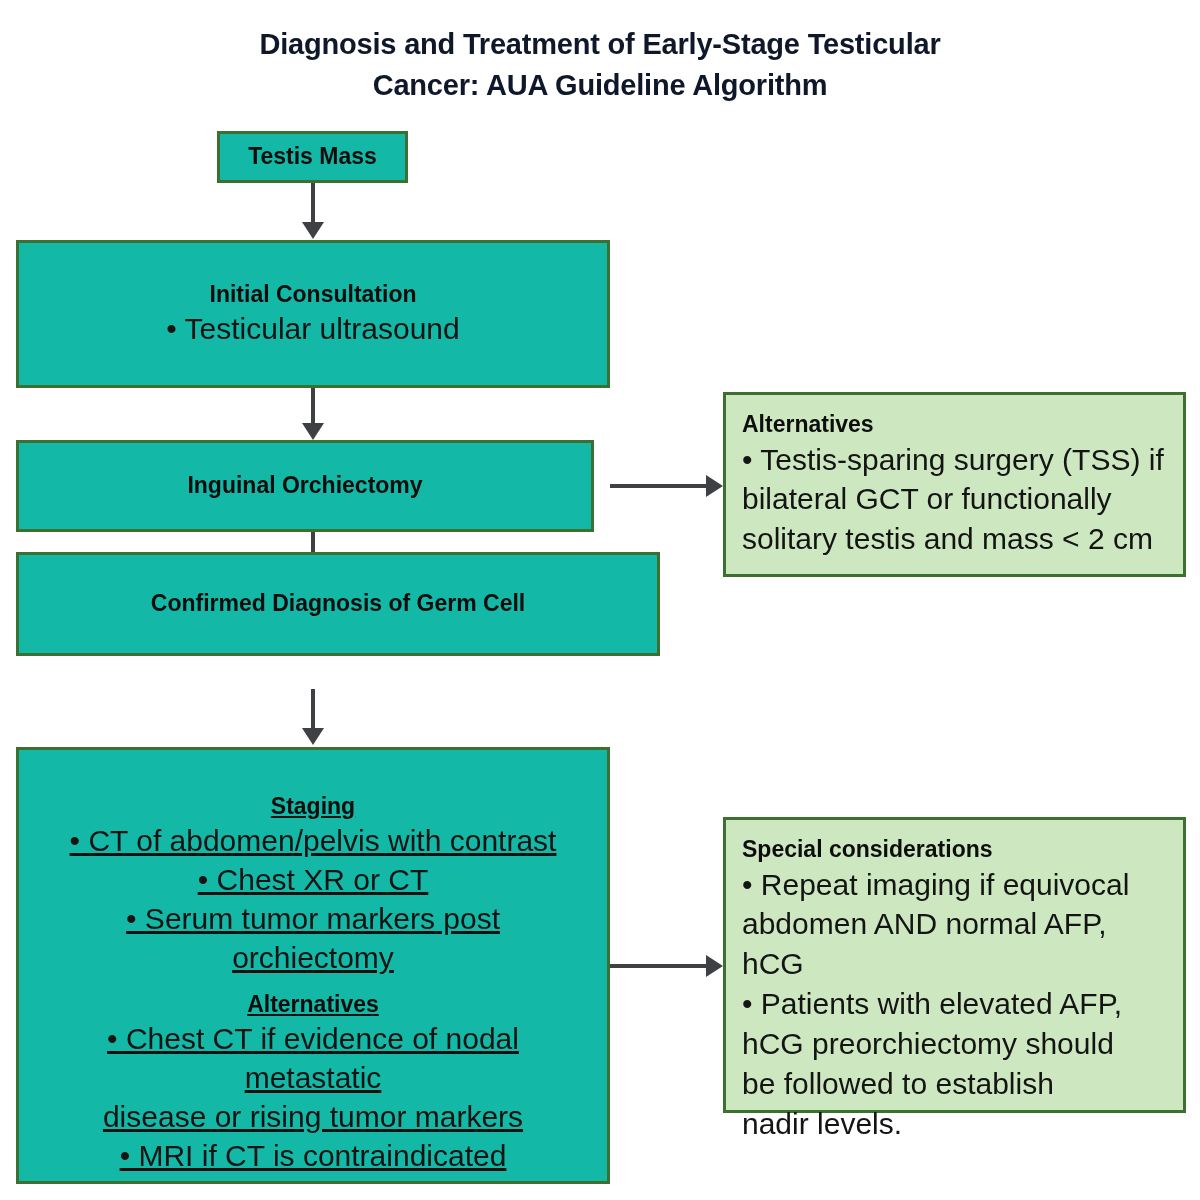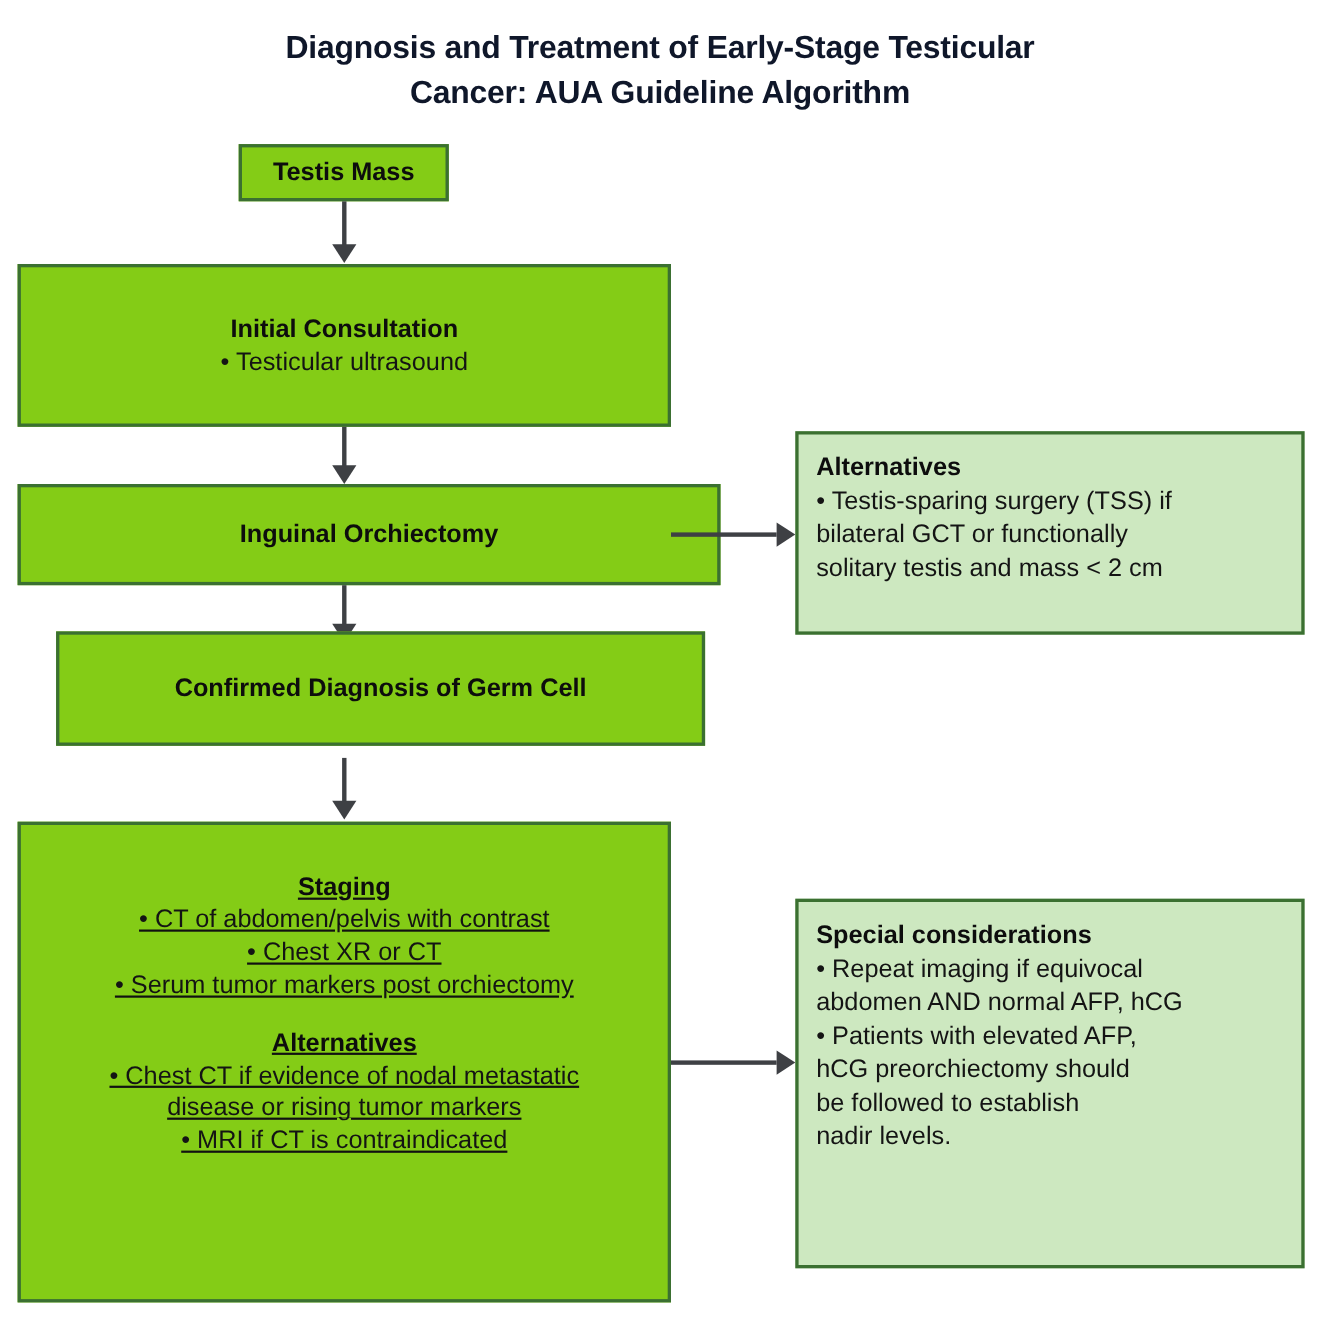--- a/index.html
+++ b/index.html
@@ -36,42 +36,42 @@
     letter-spacing: -0.2px;
     color: #0f172a;
     white-space: pre-line;
   }
 
   
   .node {
     position: absolute;
     box-sizing: border-box;
     border: 3px solid #3b7031;
-    background: #84cc16;
+    background: #14b8a6;
     display: flex;
     flex-direction: column;
     justify-content: center;
     padding: 6px 26px;
   }
   .node.side {
     background: #cde8c0;
     align-items: flex-start;
     justify-content: flex-start;
     padding: 14px 16px;
   }
 
   .n-head {
     font-size: 23px;
     font-weight: bold;
     line-height: 1.28;
     text-align: center;
     color: #0d0d0d;
   }
   .n-line {
-    font-size: 23px;
+    font-size: 30px;
     line-height: 1.30;
     text-align: center;
     color: #141414;
   }
   .node.side .n-head,
   .node.side .n-line {
     text-align: left;
     line-height: 1.33;
   }
   .n-gap { height: 22px; }
@@ -118,38 +118,38 @@
   <div class="arrow-down" style="left:302px; top:222px;"></div>
 
   <div class="node" style="left:16px; top:240px; width:594px; height:148px;align-items:center;">
     <div class="n-head">Initial Consultation</div>
     <div class="n-line">• Testicular ultrasound</div>
   </div>
 
   <div class="vline" style="left:311px; top:388px; height:38px;"></div>
   <div class="arrow-down" style="left:302px; top:423px;"></div>
 
-  <div class="node" style="left:16px; top:440px; width:639px; height:92px;">
+  <div class="node" style="left:16px; top:440px; width:578px; height:92px;">
     <div class="n-head">Inguinal Orchiectomy</div>
   </div>
 
   <div class="hline" style="left:610px; top:484px; width:96px;"></div>
   <div class="arrow-right" style="left:706px; top:475px;"></div>
 
   <div class="node side" style="left:723px; top:392px; width:463px; height:185px;">
     <div class="n-head">Alternatives</div>
     <div class="n-line">• Testis-sparing surgery (TSS) if</div>
     <div class="n-line">bilateral GCT or functionally</div>
     <div class="n-line">solitary testis and mass &lt; 2 cm</div>
   </div>
 
   <div class="vline" style="left:311px; top:532px; height:38px;"></div>
   <div class="arrow-down" style="left:302px; top:567px;"></div>
 
-  <div class="node" style="left:16px; top:574px; width:590px; height:104px;margin-left:35px;">
+  <div class="node" style="left:16px; top:552px; width:644px; height:104px;">
     <div class="n-head">Confirmed Diagnosis of Germ Cell</div>
   </div>
 
   <div class="vline" style="left:311px; top:689px; height:42px;"></div>
   <div class="arrow-down" style="left:302px; top:728px;"></div>
 
   <div class="node" style="left:16px; top:747px; width:594px; height:437px; justify-content:flex-start; padding-top:42px;text-decoration:underline;">
     <div class="n-head">Staging</div>
     <div class="n-line">• CT of abdomen/pelvis with contrast</div>
     <div class="n-line">• Chest XR or CT</div>
@@ -157,21 +157,21 @@
     <div class="n-gap"></div>
     <div class="n-head">Alternatives</div>
     <div class="n-line">• Chest CT if evidence of nodal metastatic</div>
     <div class="n-line">disease or rising tumor markers</div>
     <div class="n-line">• MRI if CT is contraindicated</div>
   </div>
 
   <div class="hline" style="left:610px; top:964px; width:96px;"></div>
   <div class="arrow-right" style="left:706px; top:955px;"></div>
 
-  <div class="node side" style="left:723px; top:817px; width:463px; height:336px;">
+  <div class="node side" style="left:723px; top:817px; width:463px; height:296px;">
     <div class="n-head">Special considerations</div>
     <div class="n-line">• Repeat imaging if equivocal</div>
     <div class="n-line">abdomen AND normal AFP, hCG</div>
     <div class="n-line">• Patients with elevated AFP,</div>
     <div class="n-line">hCG preorchiectomy should</div>
     <div class="n-line">be followed to establish</div>
     <div class="n-line">nadir levels.</div>
   </div>
 
 </div>

